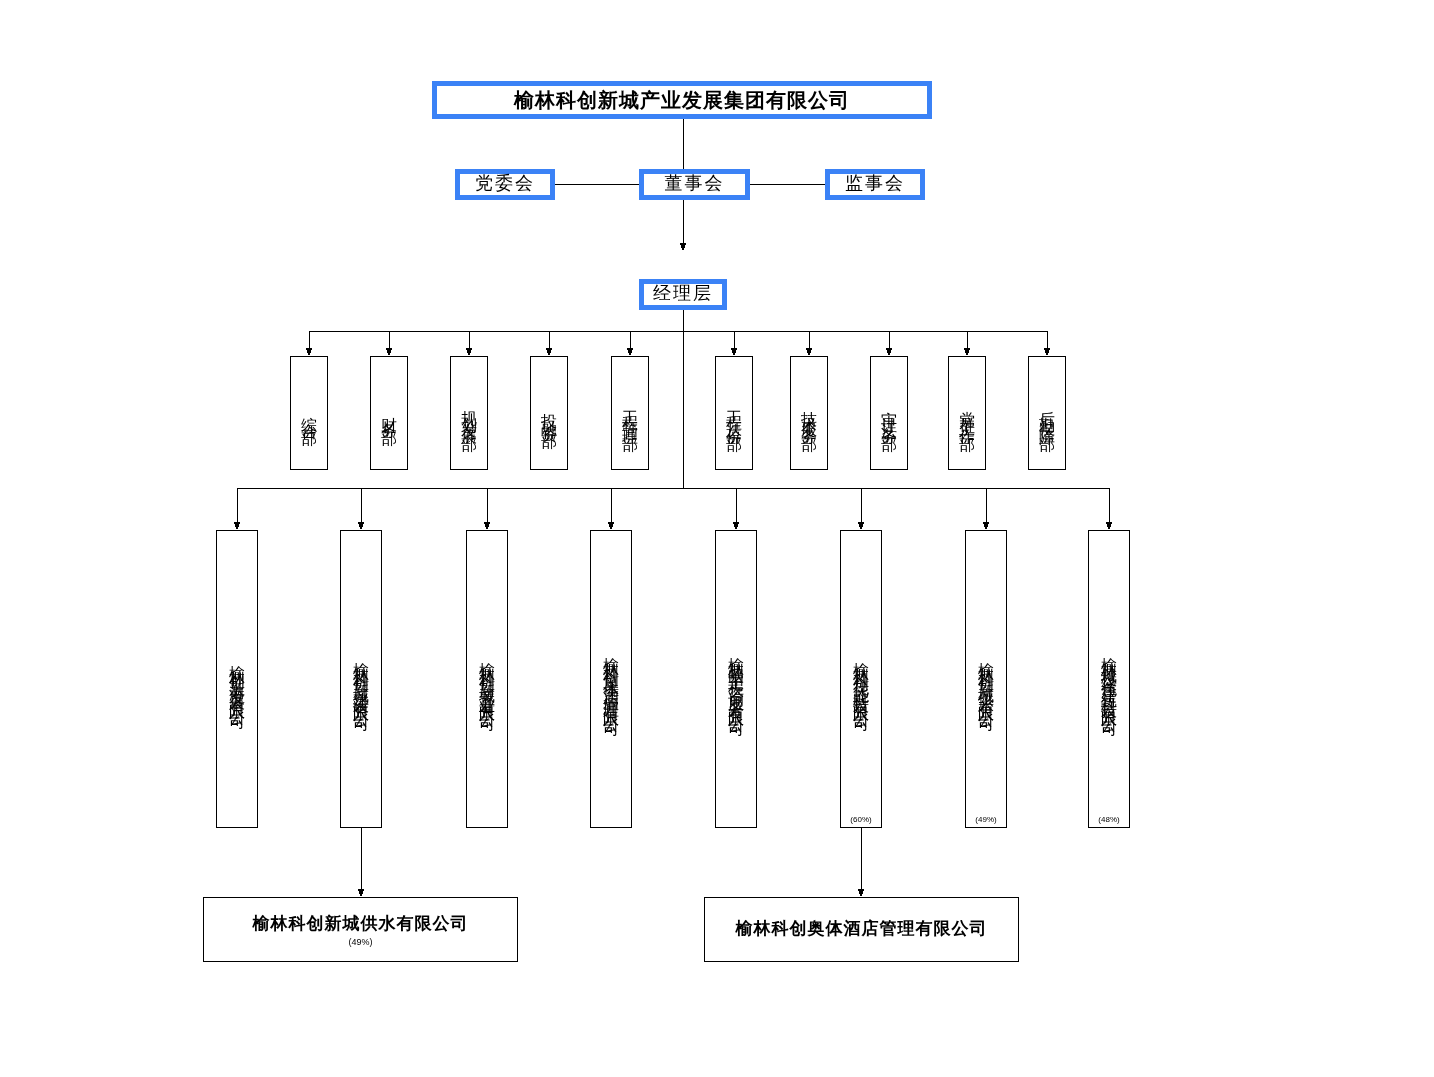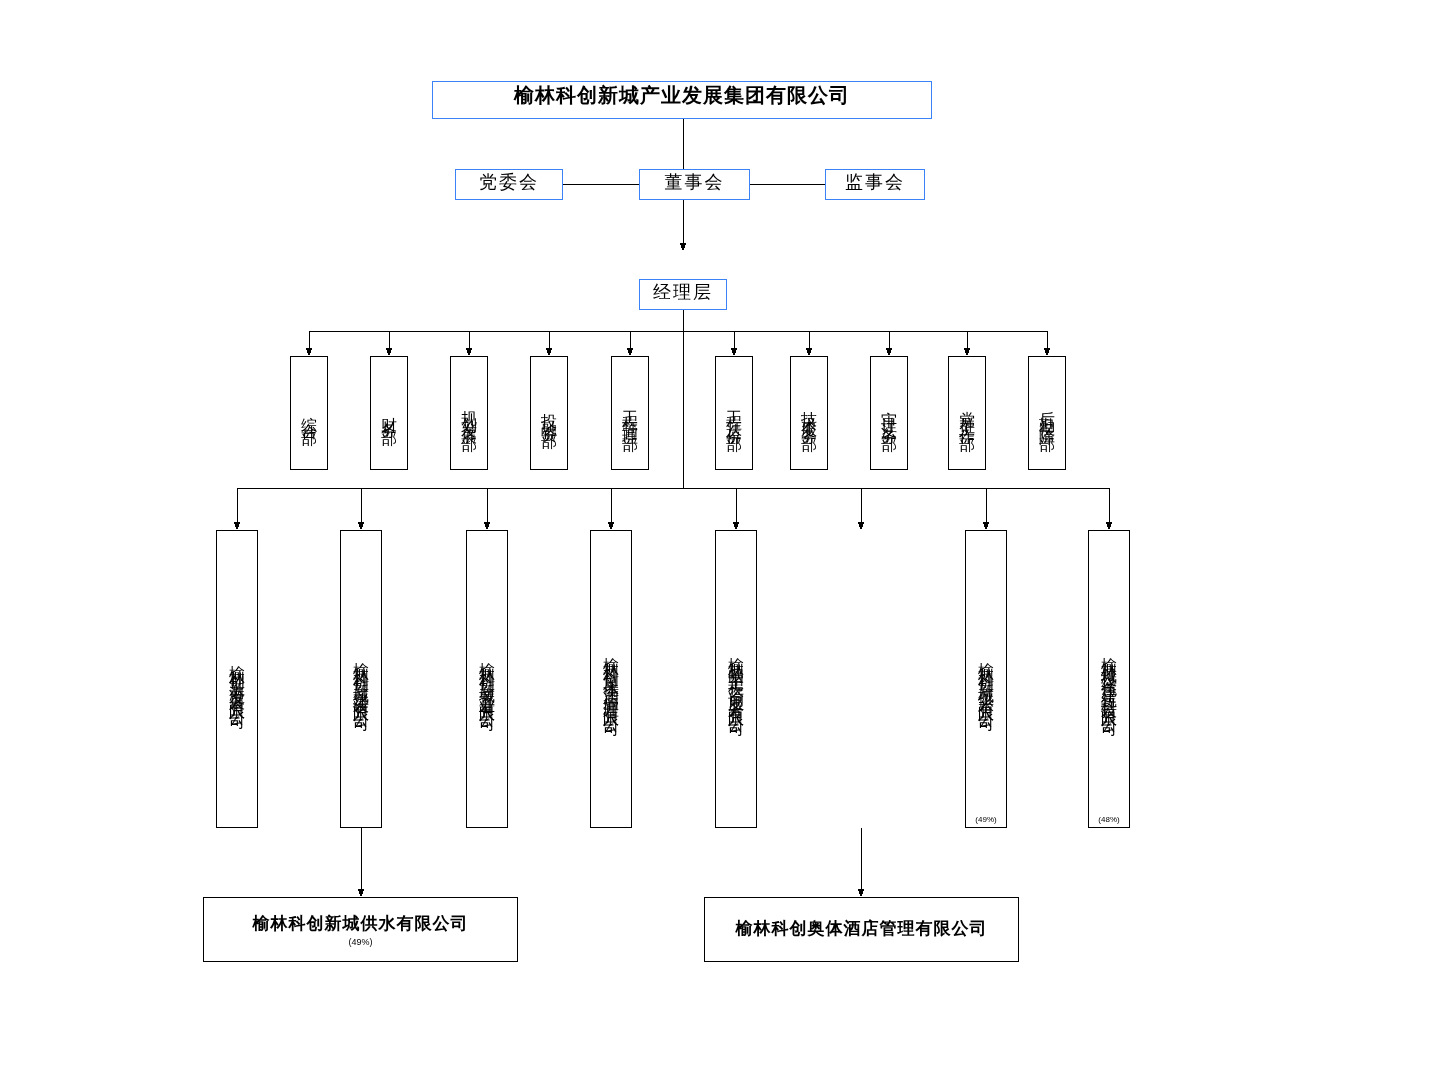--- a/index.html
+++ b/index.html
@@ -8,25 +8,25 @@
     position: relative;
     width: 1434px;
     height: 1077px;
     background: #ffffff;
     overflow: hidden;
   }
   svg.lines { position: absolute; left: 0; top: 0; }
 
   .box {
     position: absolute;
-    border: 1px solid #3b82f6;
+    border: 5px solid #3b82f6;
     background: #fff;
     box-sizing: border-box;
     display: flex;
-    align-items: flex-start;
+    align-items: flex-end;
     justify-content: center;
   }
   .title { font-size: 20px; font-weight: 700; letter-spacing: 1px; }
   .gov   { font-size: 18px; letter-spacing: 2px; }
 
   .vbox {
     position: absolute;
     border: 1px solid #000;
     background: #fff;
     box-sizing: border-box;
@@ -115,21 +115,21 @@
       <polygon points="1105.5,522 1112.5,522 1109,530"></polygon>
       <polygon points="357.5,889 364.5,889 361,897"></polygon>
       <polygon points="857.5,889 864.5,889 861,897"></polygon>
     </g>
   </svg>
 
   <div class="box title" style="left:432px; top:81px; width:500px; height:38px;">
     <span>榆林科创新城产业发展集团有限公司</span>
   </div>
 
-  <div class="box gov" style="left:455px; top:169px; width:108px; height:31px;">
+  <div class="box gov" style="left:455px; top:169px; width:100px; height:31px;">
     <span>党委会</span>
   </div>
   <div class="box gov" style="left:639px; top:169px; width:111px; height:31px;">
     <span>董事会</span>
   </div>
   <div class="box gov" style="left:825px; top:169px; width:100px; height:31px;">
     <span>监事会</span>
   </div>
 
   <div class="box gov" style="left:639px; top:251px; width:88px; height:31px;margin-top:28px;">
@@ -179,20 +179,24 @@
     <span class="vtext">榆林科创新城置业有限公司</span>
     <span class="share"></span>
   </div>
   <div class="vbox sub" style="left:590px;">
     <span class="vtext">榆林科创奥体酒店管理有限公司</span>
     <span class="share"></span>
   </div>
   <div class="vbox sub" style="left:715px;">
     <span class="vtext">榆林阙宇工程咨询服务有限公司</span>
     <span class="share"></span>
+  </div>
+  <div class="vbox sub" style="left:840px;">
+    <span class="vtext">榆林科创优能科技有限公司</span>
+    <span class="share">(60%)</span>
   </div>
   <div class="vbox sub" style="left:965px;">
     <span class="vtext">榆林科创新城供水有限公司</span>
     <span class="share">(49%)</span>
   </div>
   <div class="vbox sub" style="left:1088px;">
     <span class="vtext">榆林城投绿色建筑科技有限公司</span>
     <span class="share">(48%)</span>
   </div>
 

